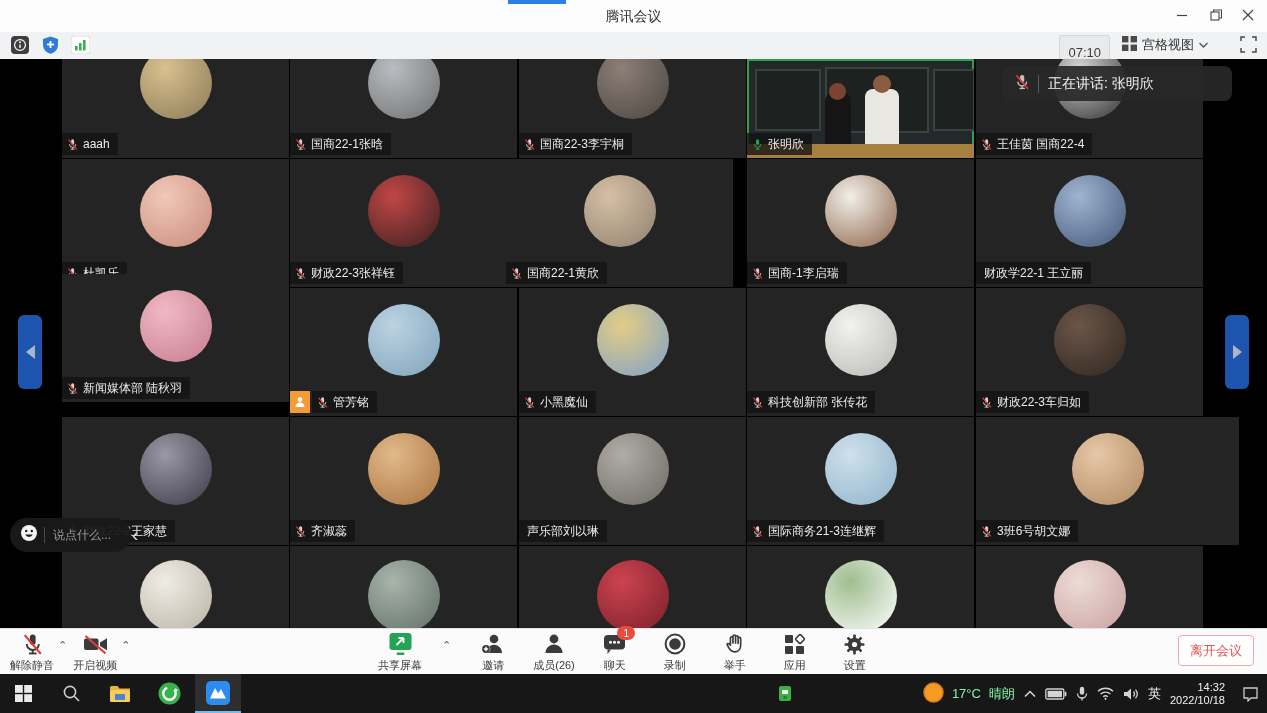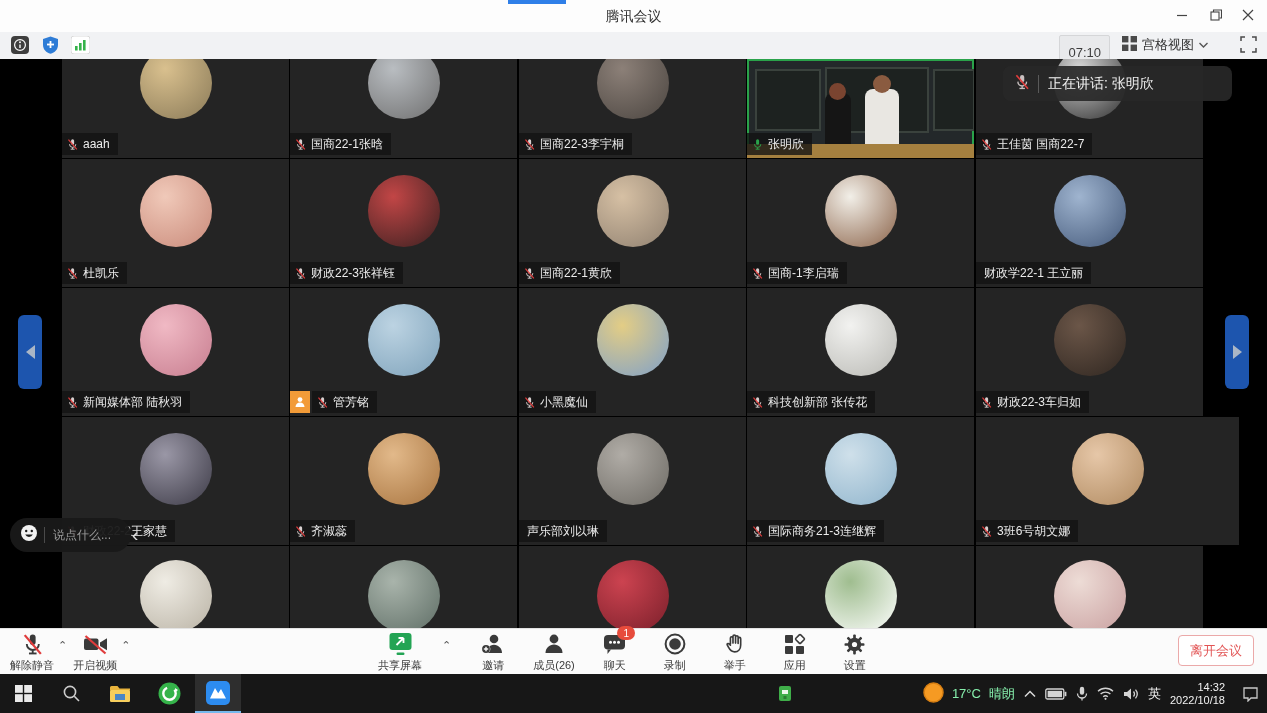--- a/index.html
+++ b/index.html
@@ -231,21 +231,21 @@
           <span class="name-label">
             <span style="display:flex">
               <svg width="13" height="13" viewBox="0 0 24 24">
     <rect x="9.4" y="2.5" width="5.6" height="10" rx="2.8" fill="#d8d0d0"></rect>
     <path d="M6.5 11.5a5.8 5.8 0 0 0 11.6 0" fill="none" stroke="#d8d0d0" stroke-width="1.8"></path>
     <line x1="12.2" y1="17.6" x2="12.2" y2="20.4" stroke="#d8d0d0" stroke-width="1.8"></line>
     <line x1="8.6" y1="20.6" x2="15.9" y2="20.6" stroke="#d8d0d0" stroke-width="1.8"></line>
     <line x1="4.5" y1="3" x2="20" y2="21" stroke="#e03c3c" stroke-width="2.2"></line>
               </svg>
             </span>
-            <span>王佳茵 国商22-7</span>
+            <span>王佳茵 国商22-4</span>
           </span>
         </div>
       </div>
       <div class="tile" style="left: 62px; top: 100px; width: 227px; height: 128px;">
         <div class="avatar" style="top:16px;background:radial-gradient(circle at 35% 30%, #f0c9b9, #c98a7a)"></div>
         <div class="name-row">
           <span class="name-label">
             <span style="display:flex">
               <svg width="13" height="13" viewBox="0 0 24 24">
     <rect x="9.4" y="2.5" width="5.6" height="10" rx="2.8" fill="#d8d0d0"></rect>
@@ -269,21 +269,21 @@
     <path d="M6.5 11.5a5.8 5.8 0 0 0 11.6 0" fill="none" stroke="#d8d0d0" stroke-width="1.8"></path>
     <line x1="12.2" y1="17.6" x2="12.2" y2="20.4" stroke="#d8d0d0" stroke-width="1.8"></line>
     <line x1="8.6" y1="20.6" x2="15.9" y2="20.6" stroke="#d8d0d0" stroke-width="1.8"></line>
     <line x1="4.5" y1="3" x2="20" y2="21" stroke="#e03c3c" stroke-width="2.2"></line>
               </svg>
             </span>
             <span>财政22-3张祥钰</span>
           </span>
         </div>
       </div>
-      <div class="tile" style="left: 519px; top: 100px; width: 227px; height: 128px;">
+      <div class="tile" style="left: 506px; top: 100px; width: 227px; height: 128px;">
         <div class="avatar" style="top:16px;background:radial-gradient(circle at 35% 30%, #d6c0a4, #8f8070)"></div>
         <div class="name-row">
           <span class="name-label">
             <span style="display:flex">
               <svg width="13" height="13" viewBox="0 0 24 24">
     <rect x="9.4" y="2.5" width="5.6" height="10" rx="2.8" fill="#d8d0d0"></rect>
     <path d="M6.5 11.5a5.8 5.8 0 0 0 11.6 0" fill="none" stroke="#d8d0d0" stroke-width="1.8"></path>
     <line x1="12.2" y1="17.6" x2="12.2" y2="20.4" stroke="#d8d0d0" stroke-width="1.8"></line>
     <line x1="8.6" y1="20.6" x2="15.9" y2="20.6" stroke="#d8d0d0" stroke-width="1.8"></line>
     <line x1="4.5" y1="3" x2="20" y2="21" stroke="#e03c3c" stroke-width="2.2"></line>
@@ -311,21 +311,21 @@
         </div>
       </div>
       <div class="tile" style="left: 976px; top: 100px; width: 227px; height: 128px;">
         <div class="avatar" style="top:16px;background:radial-gradient(circle at 35% 30%, #9fb4cf, #44597a)"></div>
         <div class="name-row">
           <span class="name-label" style="padding-left:8px">
             <span>财政学22-1 王立丽</span>
           </span>
         </div>
       </div>
-      <div class="tile" style="left: 62px; top: 229px; width: 227px; height: 128px;">
+      <div class="tile" style="left: 62px; top: 215px; width: 227px; height: 128px; font-family: Liberation Serif, serif;">
         <div class="avatar" style="top:16px;background:radial-gradient(circle at 35% 30%, #f0b9c4, #c77d8f)"></div>
         <div class="name-row">
           <span class="name-label">
             <span style="display:flex">
               <svg width="13" height="13" viewBox="0 0 24 24">
     <rect x="9.4" y="2.5" width="5.6" height="10" rx="2.8" fill="#d8d0d0"></rect>
     <path d="M6.5 11.5a5.8 5.8 0 0 0 11.6 0" fill="none" stroke="#d8d0d0" stroke-width="1.8"></path>
     <line x1="12.2" y1="17.6" x2="12.2" y2="20.4" stroke="#d8d0d0" stroke-width="1.8"></line>
     <line x1="8.6" y1="20.6" x2="15.9" y2="20.6" stroke="#d8d0d0" stroke-width="1.8"></line>
     <line x1="4.5" y1="3" x2="20" y2="21" stroke="#e03c3c" stroke-width="2.2"></line>

